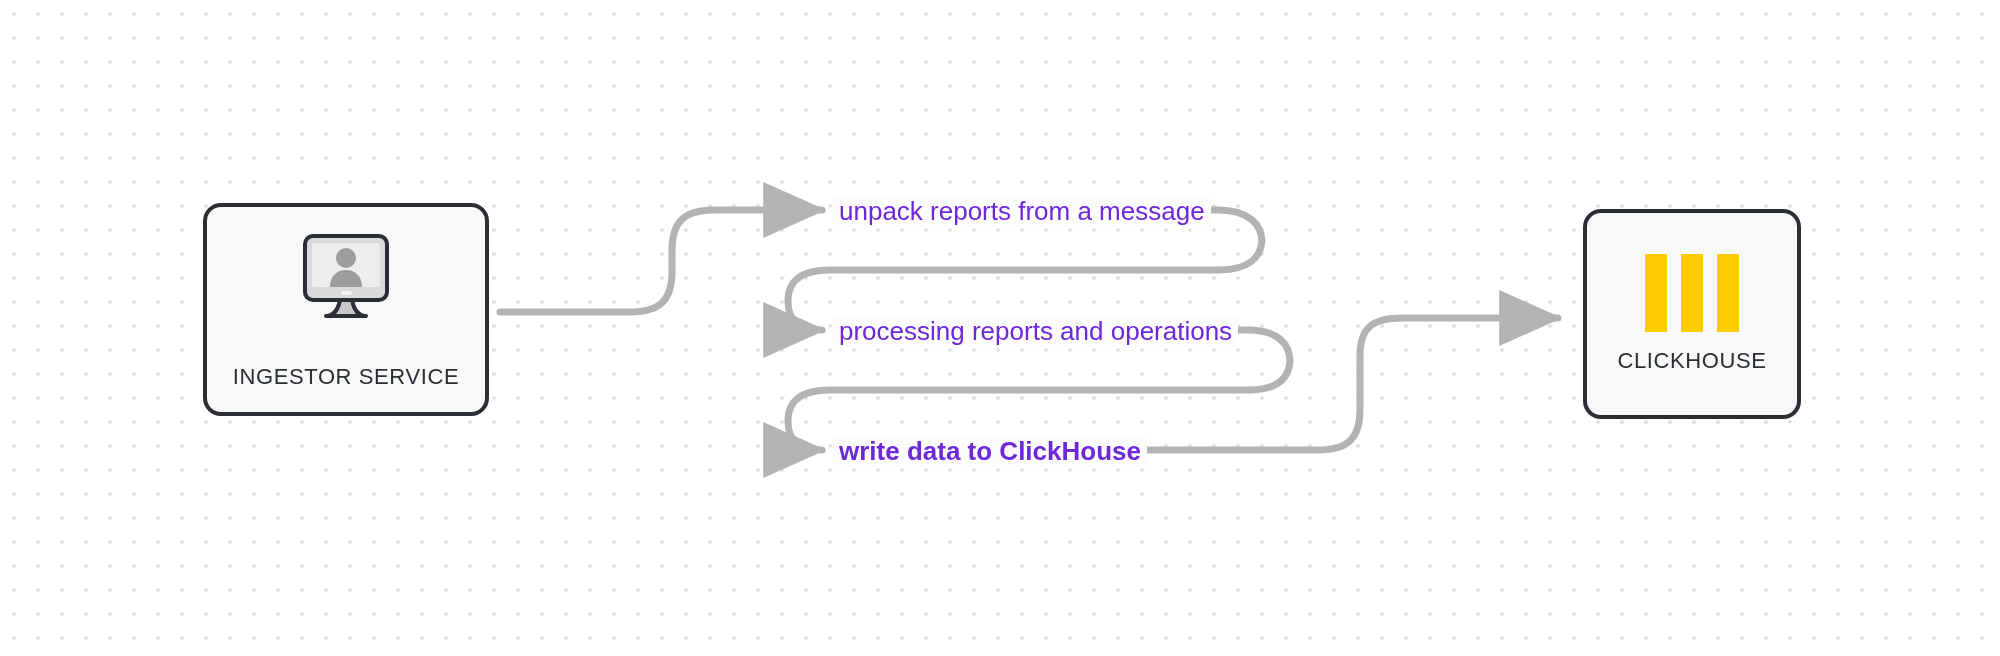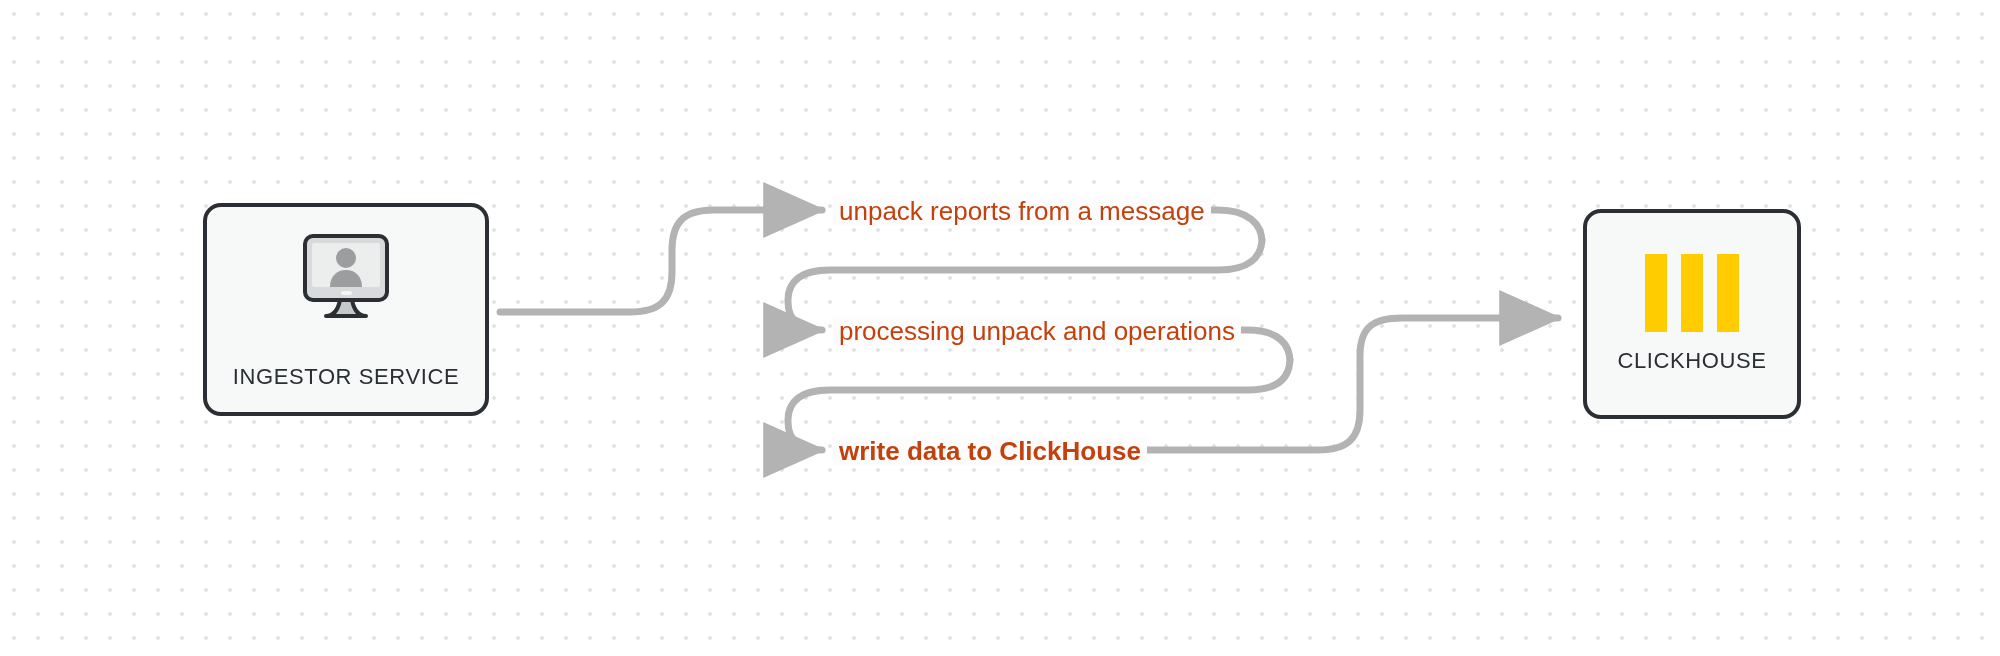--- a/index.html
+++ b/index.html
@@ -75,21 +75,21 @@
   .ch-bar {
     width: 22px;
     height: 78px;
     background: #fc0;
   }
 
   
   .edge-label {
     position: absolute;
     font-size: 26px;
-    color: #c2410c;
+    color: #6d28d9;
     white-space: nowrap;
     background: #fcfcfc;
     padding: 0 6px;
     line-height: 1.1;
     transform: translateY(-50%);
   }
 </style>
 </head>
 <body>
 
@@ -114,21 +114,21 @@
              L 1290,358 C 1290,378 1278,390 1248,390
              L 830,390 C 800,390 788,402 788,420
              L 788,422 C 788,440 800,450 822,450" fill="none" stroke="#b3b3b3" stroke-width="7" stroke-linecap="round" marker-end="url(#arrowhead)"></path>
 
     <path d="M 1110,450 L 1318,450 C 1348,450 1360,438 1360,410
              L 1360,356 C 1360,328 1372,318 1402,318 L 1558,318" fill="none" stroke="#b3b3b3" stroke-width="7" stroke-linecap="round" marker-end="url(#arrowhead)"></path>
   </svg>
 
   <div class="edge-label" style="left:833px; top:211px;">unpack reports from a message</div>
 
-  <div class="edge-label" style="left:833px; top:331px;">processing unpack and operations</div>
+  <div class="edge-label" style="left:833px; top:331px;">processing reports and operations</div>
 
   <div class="edge-label" style="left:833px; top:451px;font-weight:bold;">write data to ClickHouse</div>
 
   <div class="node" id="node-ingestor">
     <div class="node-icon">
       <svg width="108" height="96" viewBox="0 0 108 96">
 
         <path d="M34,86 C42,86 46,80 48,70 L60,70 C62,80 66,86 74,86 Z" fill="#c6c8ca" stroke="#2b2e33" stroke-width="4" stroke-linejoin="round"></path>
 
         <rect x="13" y="6" width="82" height="64" rx="8" fill="#d9dadc" stroke="#2b2e33" stroke-width="4"></rect>

